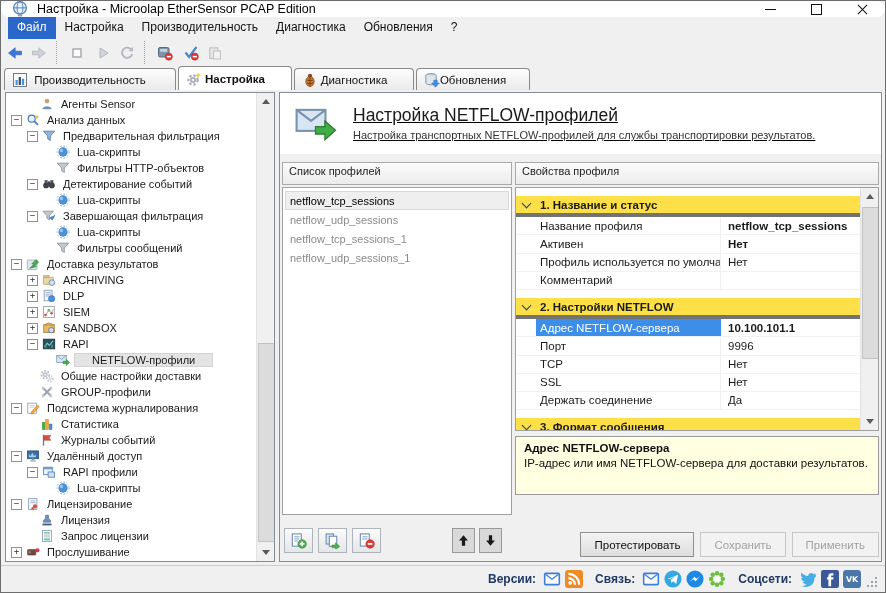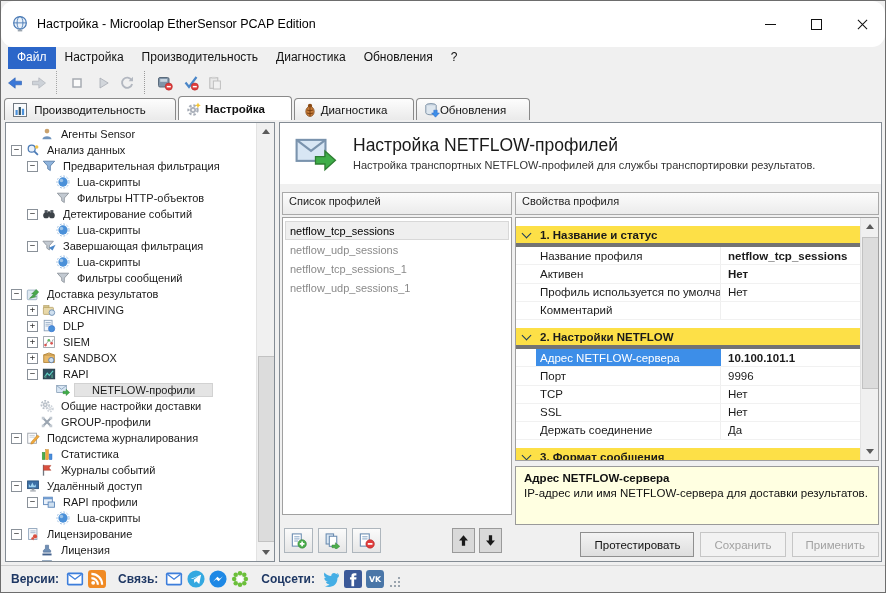--- a/index.html
+++ b/index.html
@@ -1,21 +1,21 @@
 <!DOCTYPE html>
 <html><head>
 <meta charset="utf-8">
 <style>
   html,body{margin:0;padding:0;width:886px;height:593px;overflow:hidden;
     font-family:"Liberation Sans","DejaVu Sans",sans-serif;-webkit-font-smoothing:antialiased;}
   .window{width:884px;height:591px;border:1px solid #6d6d6d;background:#f0f0f0;display:flex;flex-direction:column;}
   .svg{width:100%;height:100%;display:block;}
 
   
-  .titlebar{height:46px;background:#fff;display:flex;align-items:center;flex:0 0 auto;border-radius:13px;}
+  .titlebar{height:16px;background:#fff;display:flex;align-items:center;flex:0 0 auto;border-radius:13px;}
   .app-ico{width:18px;height:18px;margin:0 8px 0 10px;}
   .title{font-size:12.5px;color:#000;}
   .wincontrols{margin-left:auto;display:flex;height:100%;}
   .wbtn{width:46px;height:100%;display:flex;align-items:center;justify-content:center;}
   .glyph-min{width:11px;height:1px;background:#111;}
   .glyph-max{width:9px;height:9px;border:1px solid #111;}
   .glyph-close{width:11px;height:11px;}
 
   
   .menubar{height:22px;background:#f0f0f0;display:flex;align-items:stretch;padding-left:7px;flex:0 0 auto;}
@@ -55,21 +55,21 @@
 
   
   .vscroll{position:absolute;top:0;right:0;bottom:0;width:17px;background:#f0f0f0;border-left:1px solid #e3e3e3;}
   .sb-btn{position:absolute;left:0;width:17px;height:17px;display:flex;align-items:center;justify-content:center;}
   .sb-up{top:0;} .sb-down{bottom:0;}
   .tri-up{width:0;height:0;border-left:4px solid transparent;border-right:4px solid transparent;border-bottom:5px solid #5a5a5a;}
   .tri-down{width:0;height:0;border-left:4px solid transparent;border-right:4px solid transparent;border-top:5px solid #5a5a5a;}
   .sb-thumb{position:absolute;left:1px;width:15px;background:#dcdcdc;border:1px solid #c2c2c2;}
 
   .main-panel{flex:1;border:1px solid #848c94;background:#f0f0f0;display:flex;flex-direction:column;min-width:0;}
-  .phead{background:#fff;padding:9px 10px 10px 12px;display:flex;align-items:center;flex:0 0 auto;}
+  .phead{background:#fff;padding:9px 10px 10px 12px;display:flex;align-items:center;flex:0 0 auto;text-decoration:underline;}
   .phead .hico{width:47px;height:42px;margin-right:14px;flex:0 0 auto;}
   .ptitle{font-size:17.5px;color:#1a1a1a;margin-bottom:3px;}
   .psub{font-size:11px;color:#333;}
 
   .panes{flex:1;display:flex;padding:8px 2px 4px 2px;min-height:0;}
   .col-left{width:230px;flex:0 0 auto;display:flex;flex-direction:column;margin-right:3px;}
   .col-right{flex:1;display:flex;flex-direction:column;min-width:0;}
   .colhdr{height:19px;background:linear-gradient(#fcfcfc,#ebebeb);border:1px solid #a9a9a9;
     font-size:11px;color:#222;padding:2px 6px 0 6px;flex:0 0 auto;}
 
@@ -103,21 +103,21 @@
   .infotitle{font-size:11.5px;font-weight:bold;color:#111;margin-bottom:3px;}
   .infotext{font-size:11.5px;color:#111;}
 
   .rfooter{margin-top:auto;display:flex;justify-content:flex-end;padding-top:7px;flex:0 0 auto;}
   .btn{height:23px;padding:0 13px;font-size:11.5px;background:linear-gradient(#f3f3f3,#dedede);
     border:1px solid #8f8f8f;color:#111;display:flex;align-items:center;margin-left:6px;}
   .btn.disabled{background:#f2f2f2;border-color:#c6c6c6;color:#a2a2a2;}
 
   
   .statusbar{height:26px;border-top:1px solid #cdcdcd;background:#f0f0f0;display:flex;align-items:center;
-    padding-right:6px;flex:0 0 auto;}
+    justify-content:flex-end;padding-right:6px;flex:0 0 auto;}
   .slabel{font-size:12px;font-weight:bold;color:#1f3864;margin:0 5px 0 10px;}
   .sico{width:18px;height:18px;margin:0 2px;}
   .gripper{width:12px;height:12px;margin:8px 0 0 4px;}
 </style>
 </head>
 <body>
 
 <svg width="0" height="0" style="position:absolute" aria-hidden="true">
 <defs>
   <symbol id="i-app-globe" viewBox="0 0 16 16">

